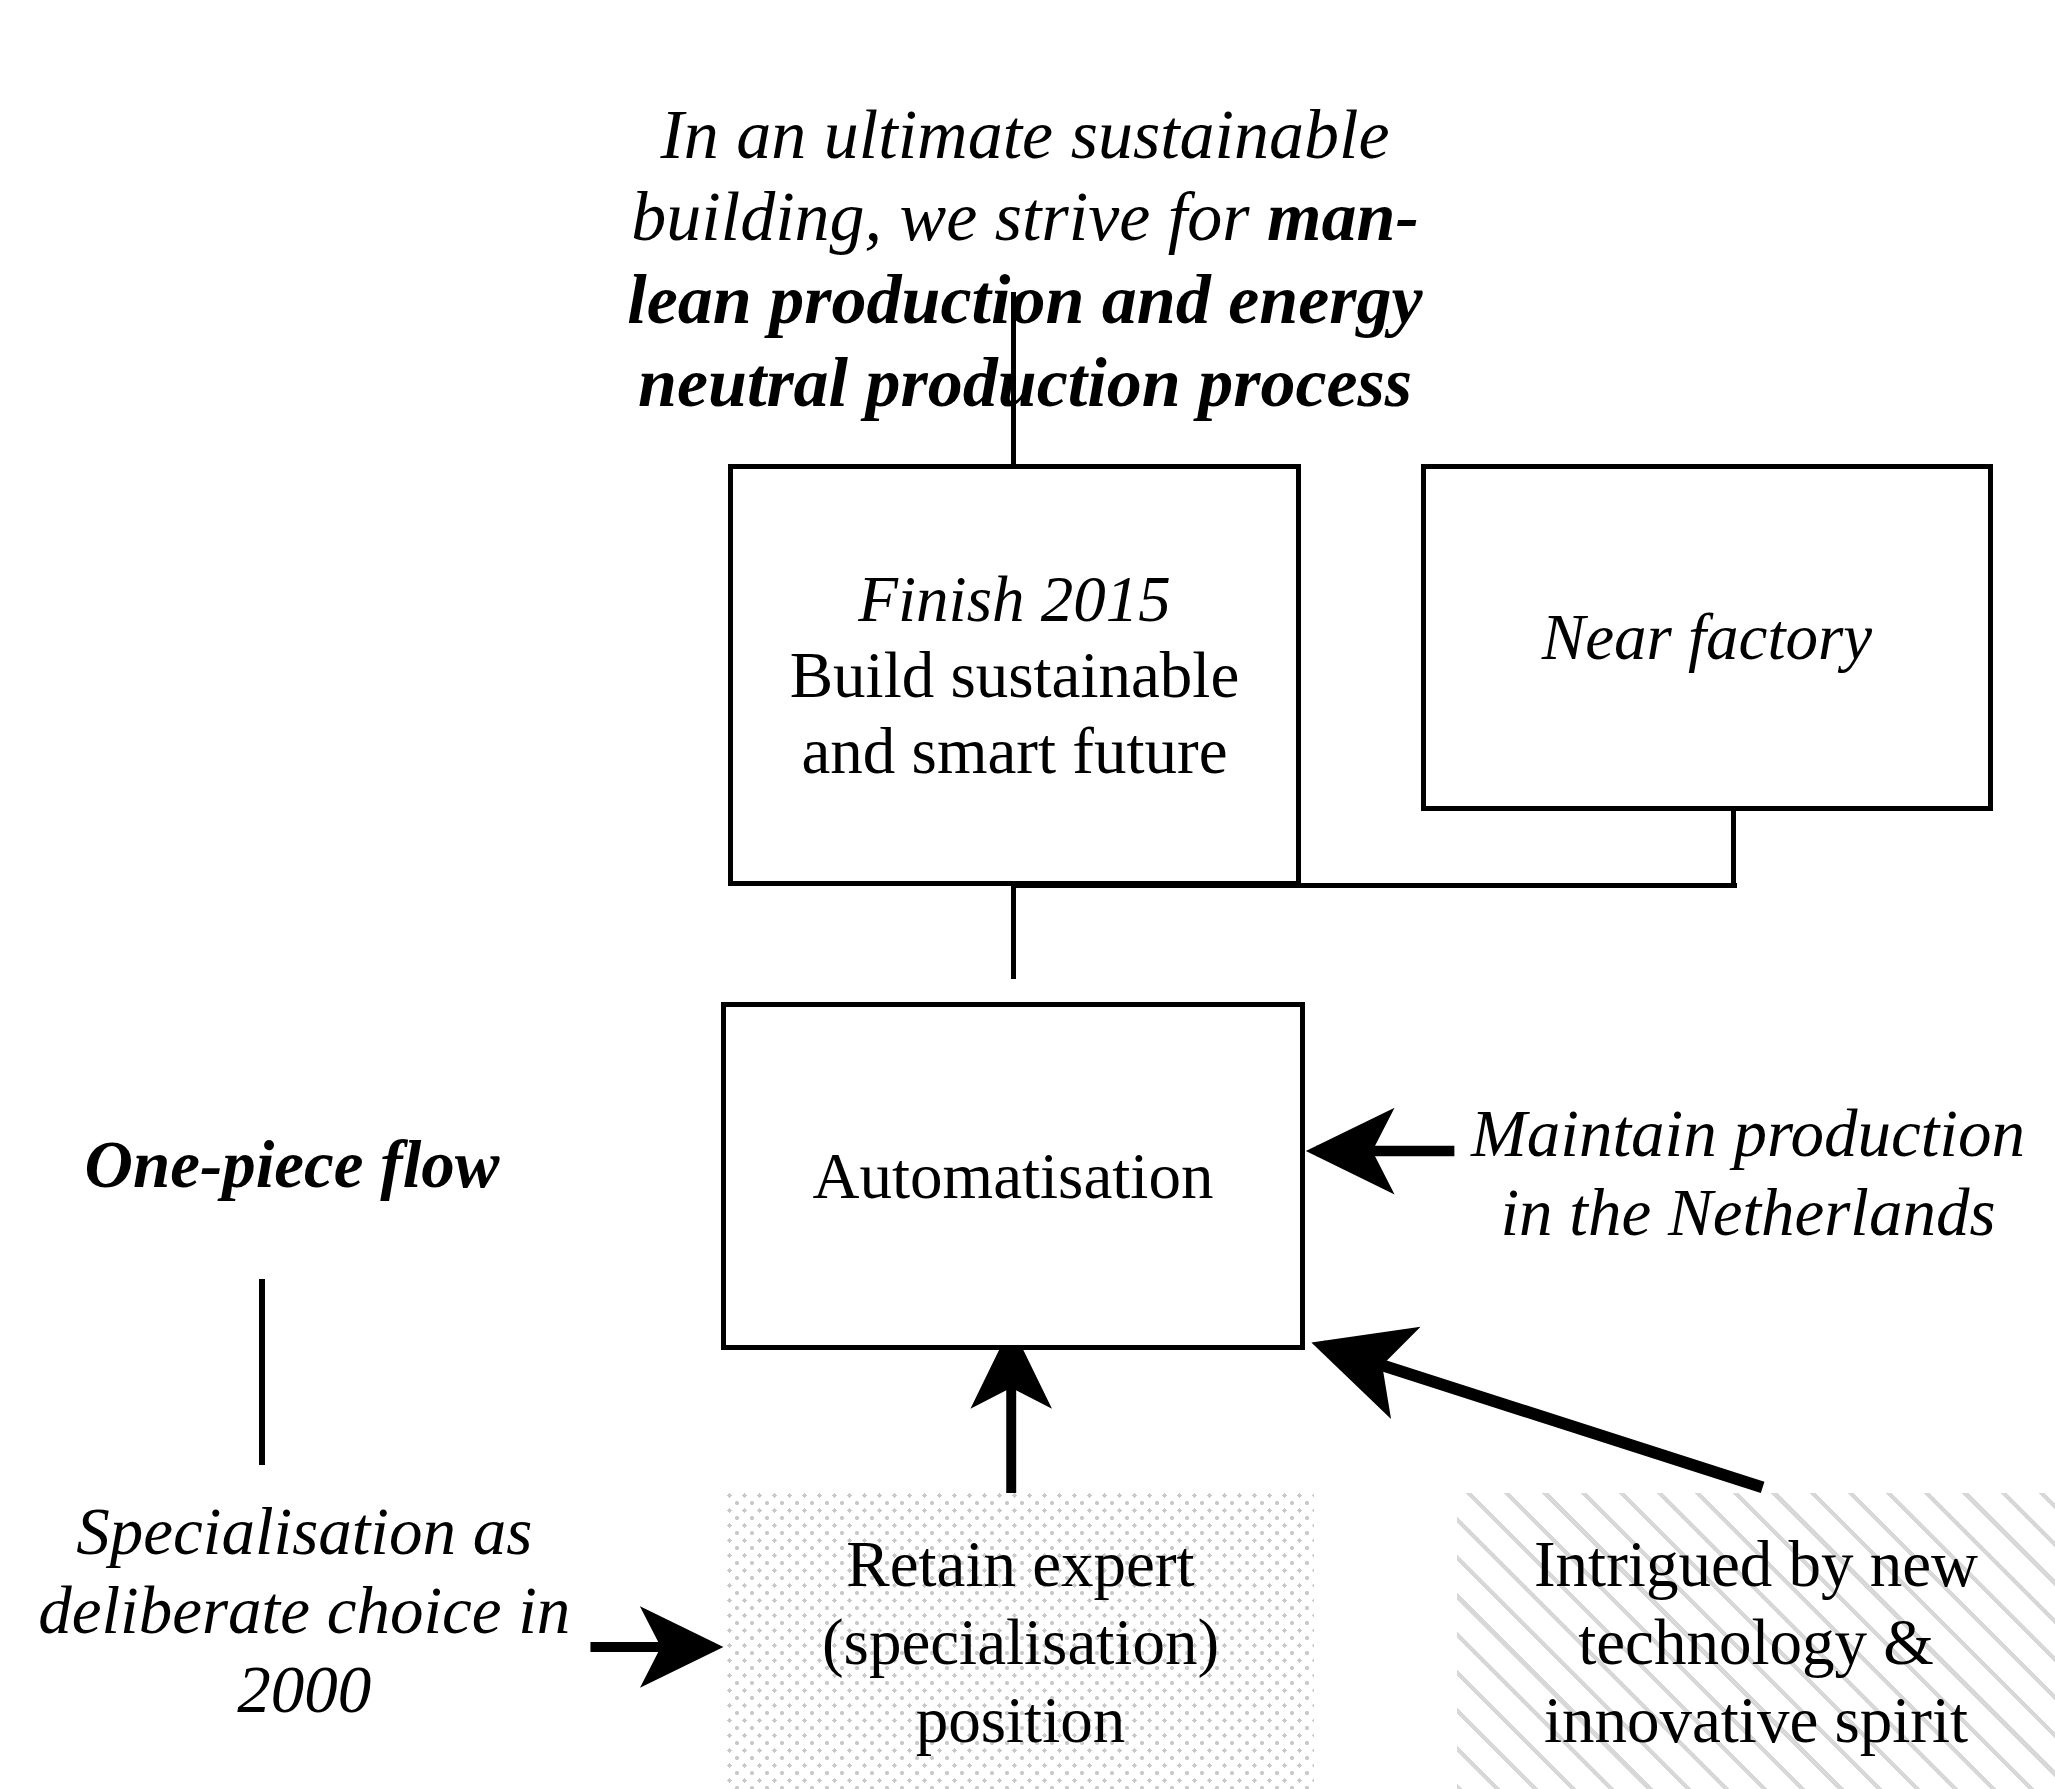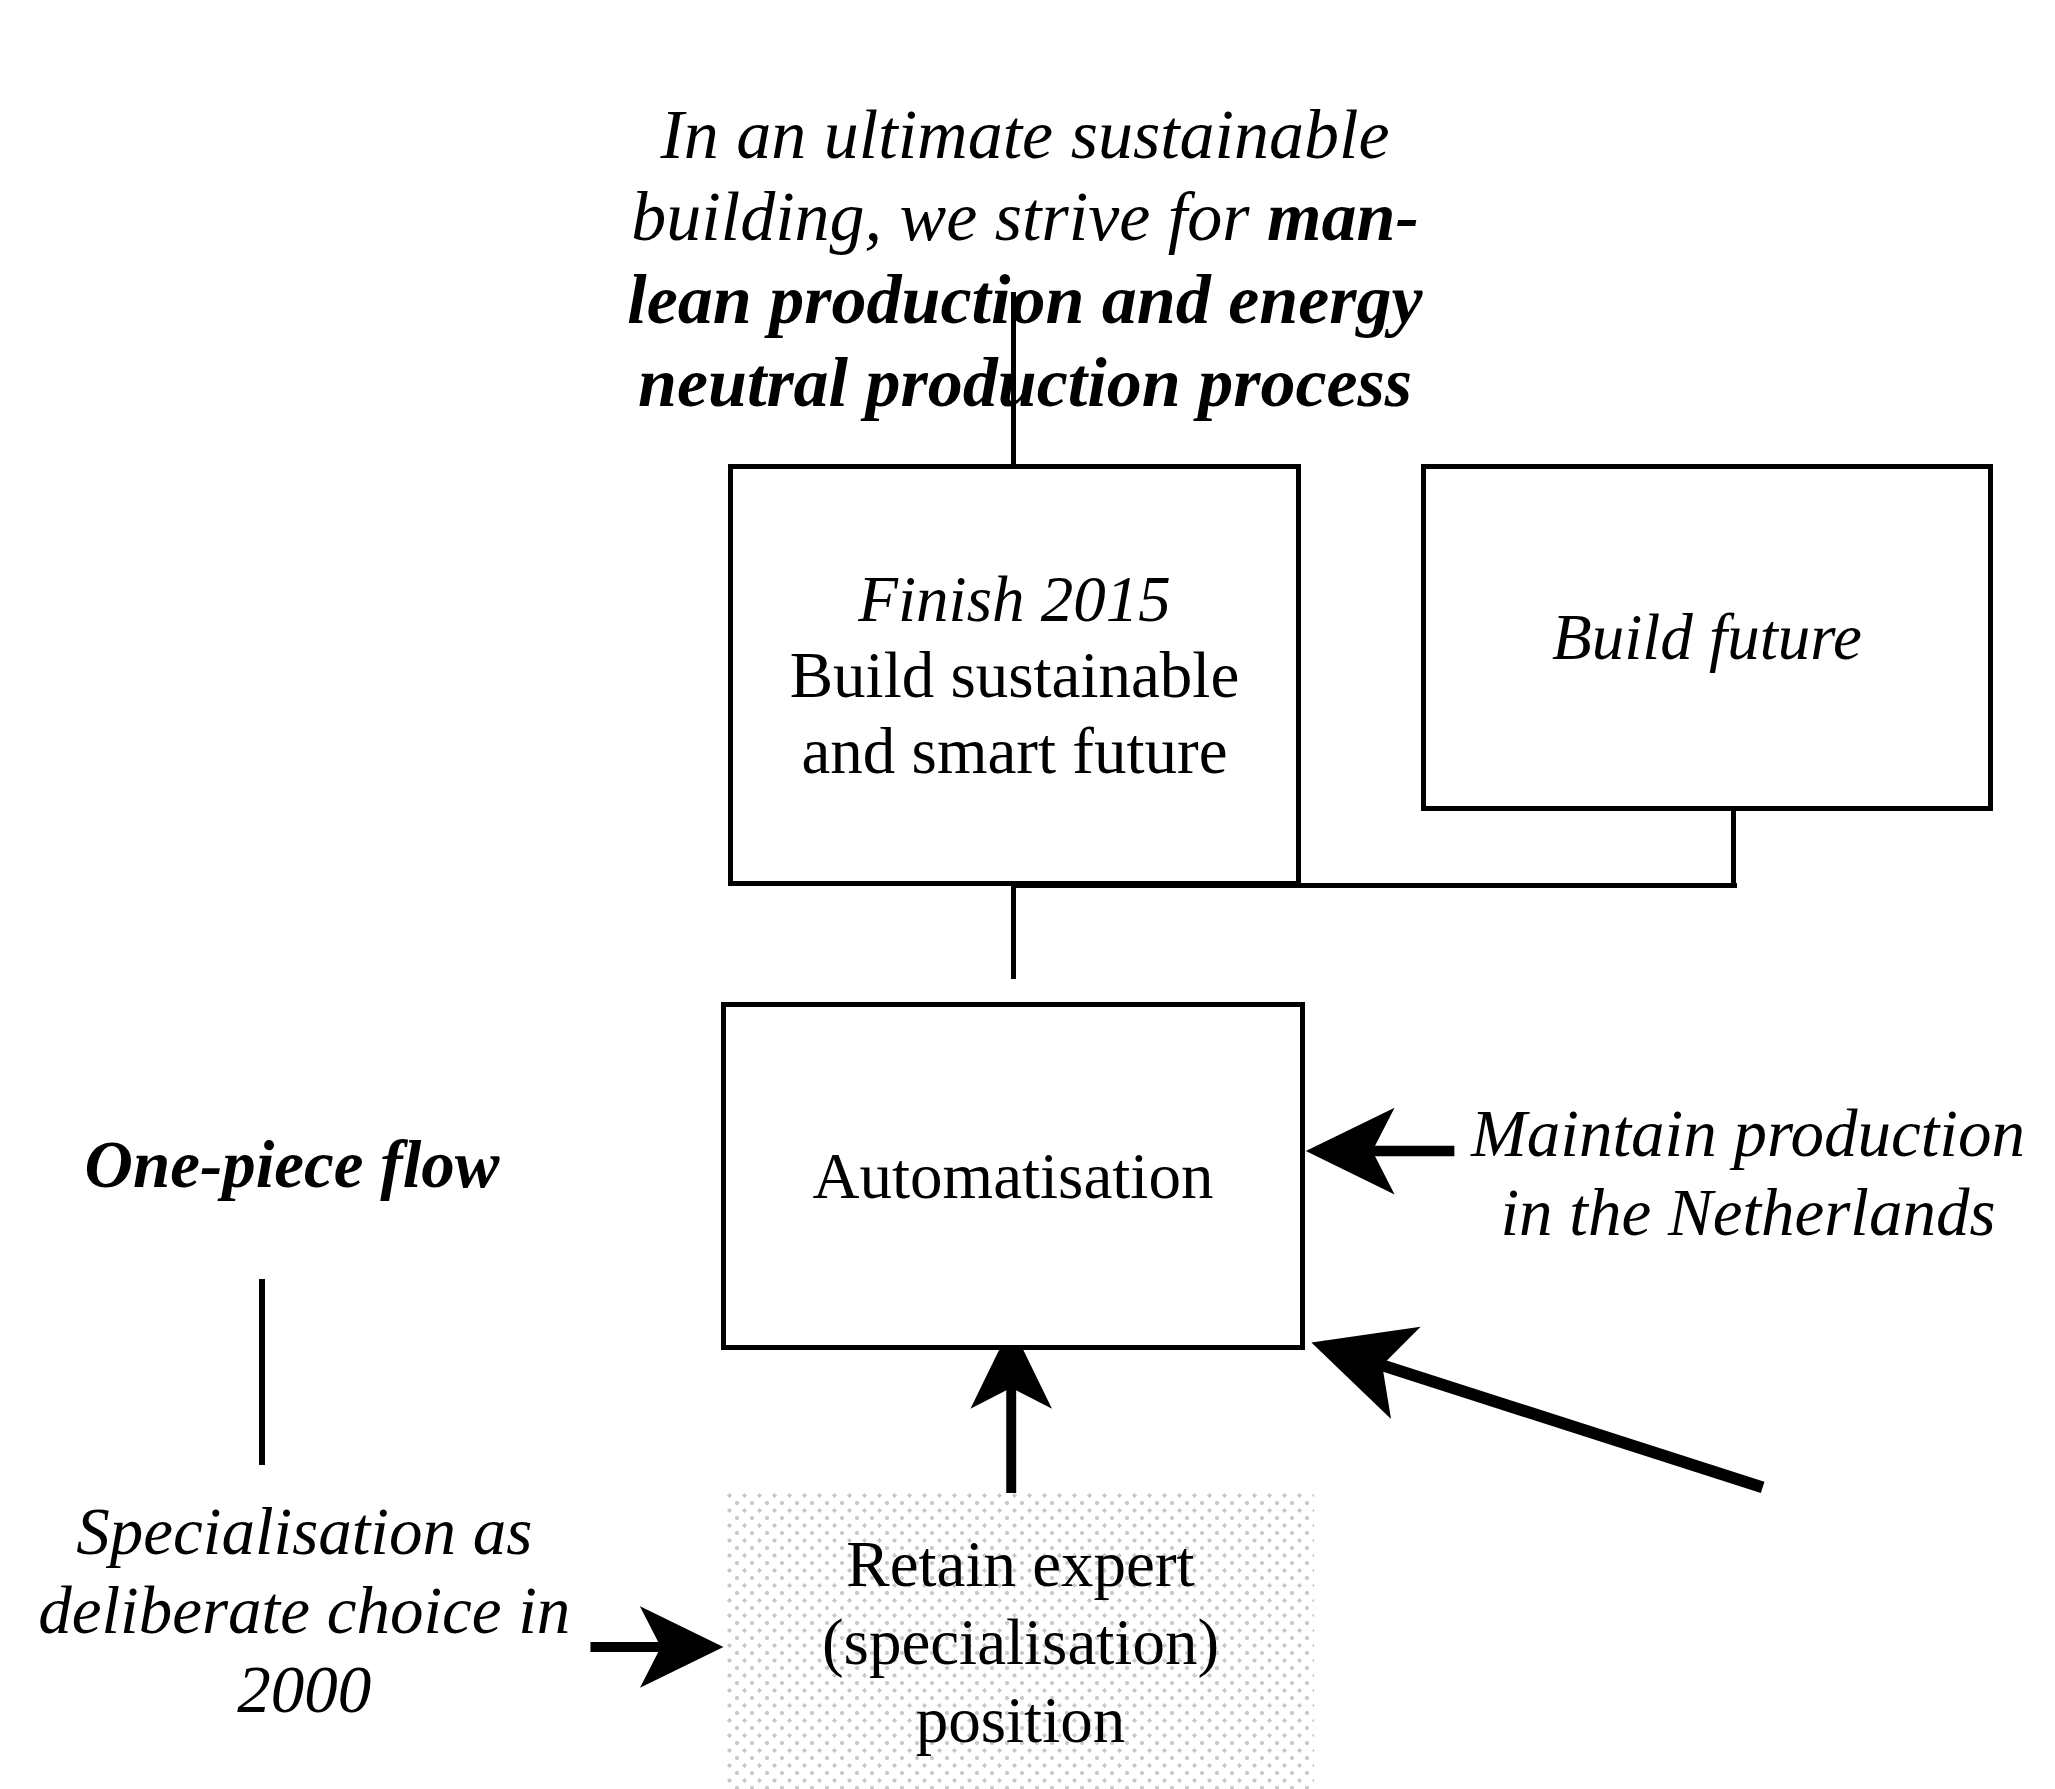--- a/index.html
+++ b/index.html
@@ -180,34 +180,39 @@
 
   <div class="node-box" id="box-finish">
     <div class="inner">
       <span class="ital">Finish 2015</span><span>Build sustainable
 and smart future</span>
     </div>
   </div>
 
   <div class="node-box" id="box-near">
     <div class="inner">
-      <span class="ital">Build future</span>
+      <span class="ital">Near factory</span>
     </div>
   </div>
 
   <div class="node-box" id="box-autom">
     <div class="inner">Automatisation</div>
   </div>
 
   <div class="pattern-box" id="box-retain">
     <div class="inner">Retain expert
 (specialisation)
 position</div>
   </div>
 
+  <div class="pattern-box" id="box-intrigued">
+    <div class="inner">Intrigued by new
+technology &amp;
+innovative spirit</div>
+  </div>
 
   <div class="txt" id="lbl-oneplece">One-piece flow</div>
 
   <div class="txt" id="lbl-special">Specialisation as
 deliberate choice in
 2000</div>
 
   <div class="txt" id="lbl-maintain">Maintain production
 in the Netherlands</div>
 

